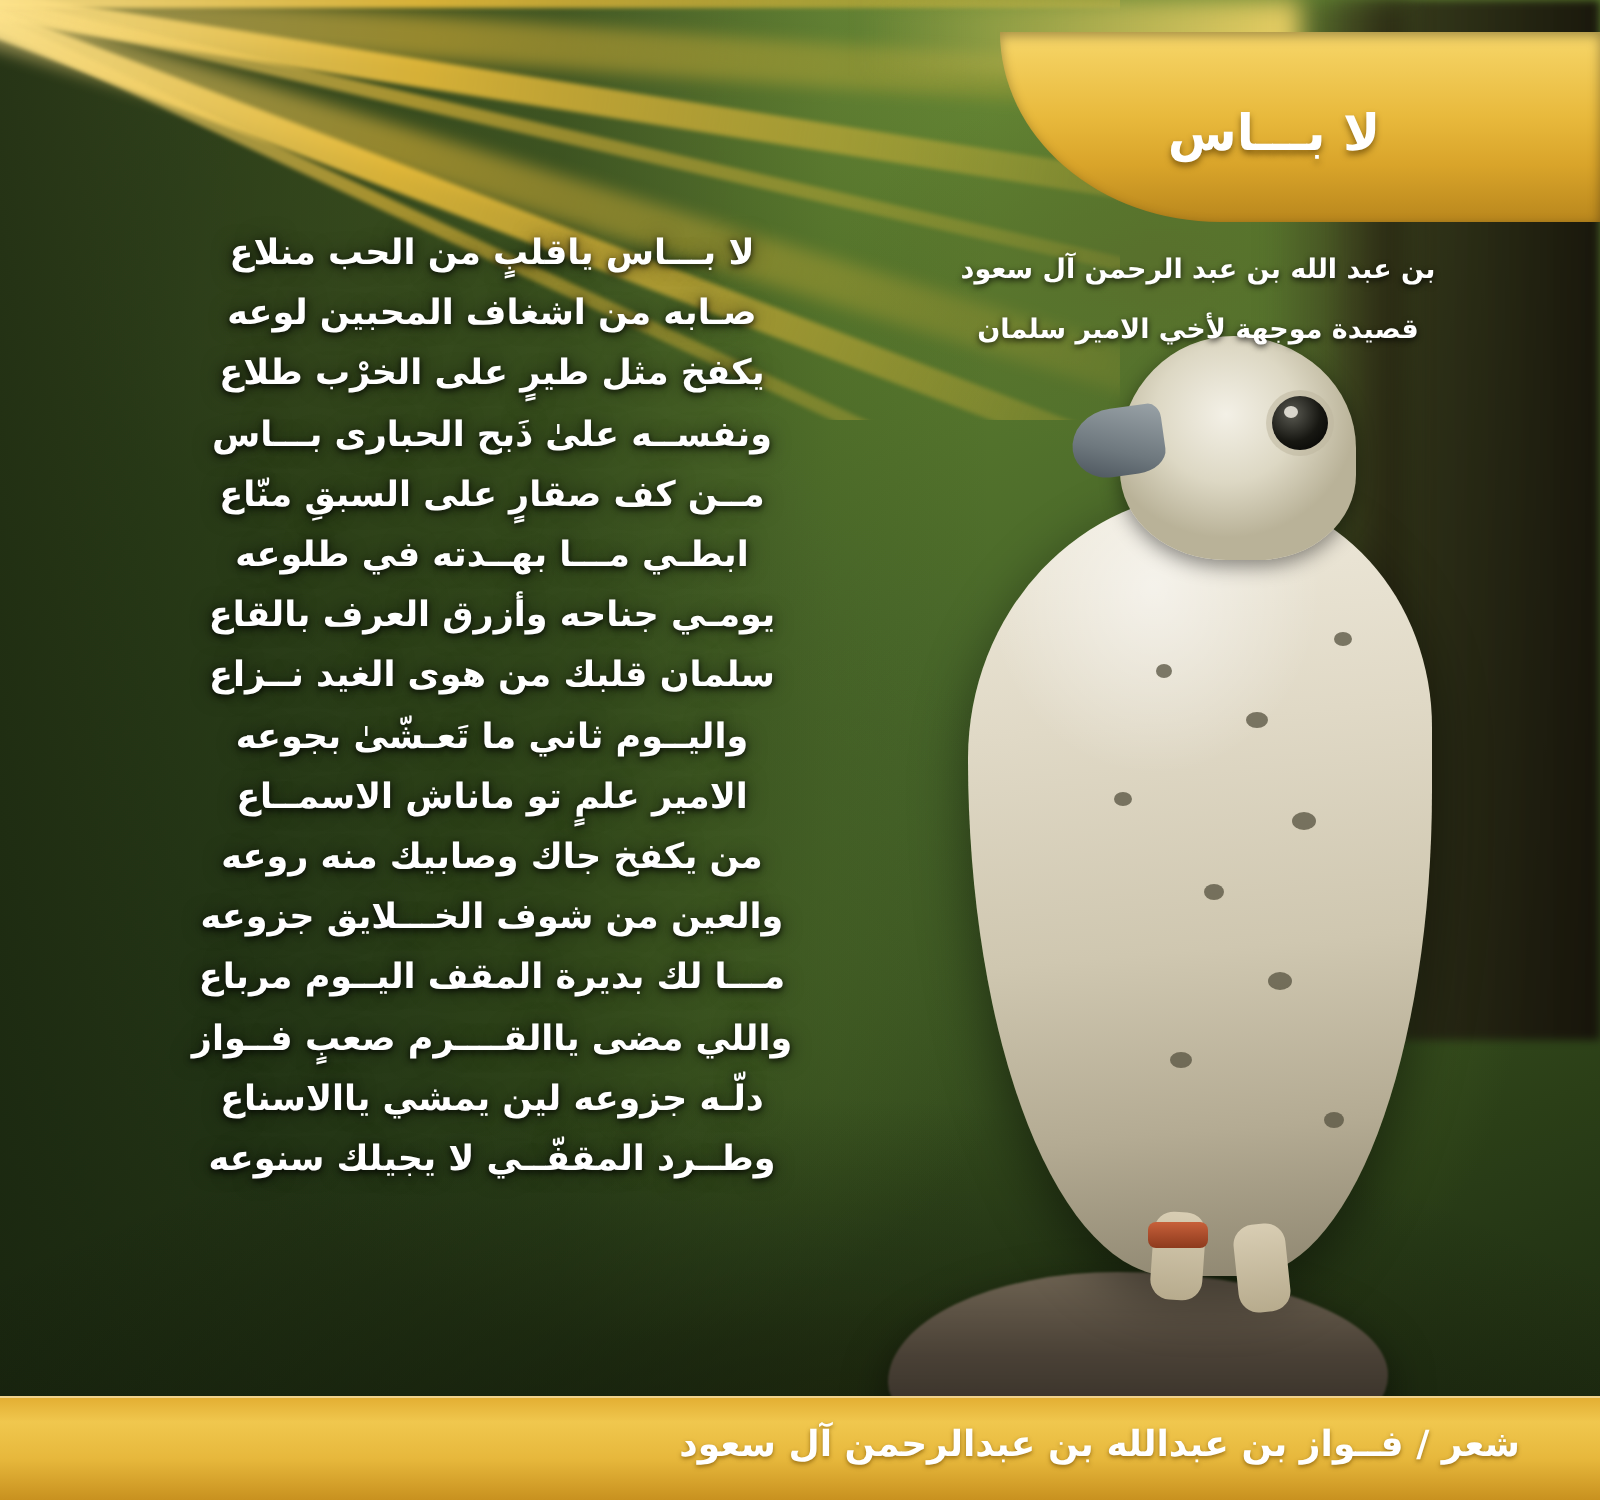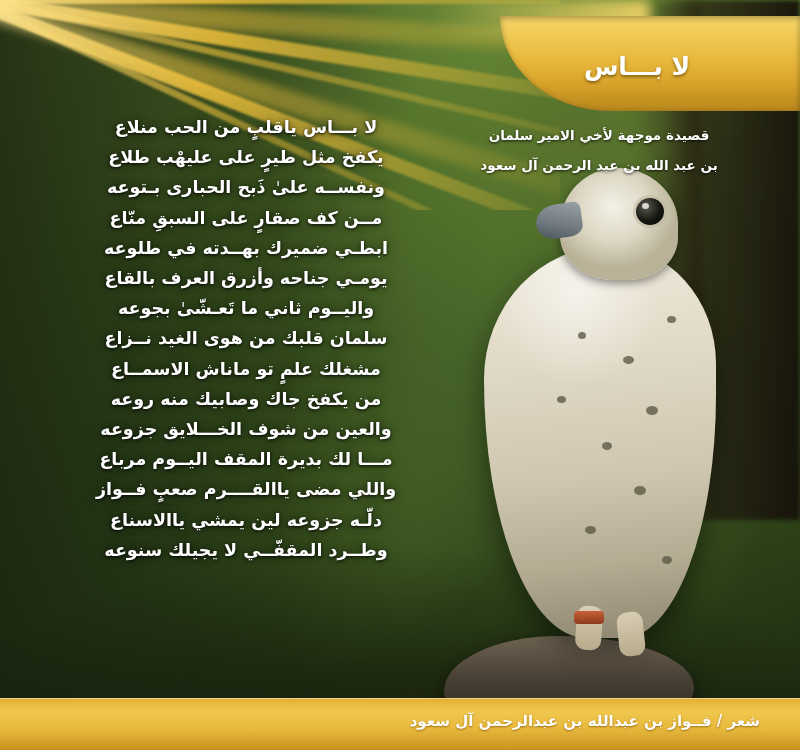--- a/index.html
+++ b/index.html
@@ -99,21 +99,21 @@
   .poem .line{white-space:nowrap;padding-left:40px;}
 
   
   .credit{
     position:absolute;left:0;bottom:0;width:100%;height:52px;
     background:linear-gradient(180deg,#d9a42a 0%,#e9be45 18%,#f4d costing 0%,#e7b83c 55%,#c8911f 100%);
     background:linear-gradient(180deg,#e2ad31 0%,#f0c74e 25%,#e7b83c 60%,#c8911f 100%);
   }
   .credit .text{
     position:absolute;right:40px;top:14px;
-    color:#ffffff;font-size:15px;font-weight:bold;
+    color:#ffffff;font-size:18px;font-weight:bold;
     text-shadow:0 1px 2px rgba(120,80,0,.7);
     letter-spacing:.3px;
   }
   .credit::before{
     content:"";position:absolute;left:0;right:0;top:0;height:1px;
     background:rgba(255,255,255,.45);
   }
 
   
   .falcon{position:absolute;right:70px;top:168px;width:330px;height:560px;}
@@ -210,34 +210,35 @@
     <div class="ray b" style="transform:rotate(25deg)"></div>
     <div class="ray" style="transform:rotate(0deg)"></div>
   </div>
   <div class="topglow"></div>
 
   <div class="banner">
     <div class="title">لا بـــاس</div>
   </div>
 
   <div class="dedication">
+    <div>بن عبد الله بن عبد الرحمن آل سعود</div>
     <div>قصيدة موجهة لأخي الامير سلمان</div>
-    <div>بن عبد الله بن عبد الرحمن آل سعود</div>
   </div>
 
   <div class="poem" id="poem">
       <div class="line">لا بـــاس ياقلبٍ من الحب منلاع</div>
-      <div class="line">يكفخ مثل طيرٍ على عليهْب طلاع</div>
-      <div class="line">ونفســه علىٰ ذَبح الحبارى بـتوعه</div>
+      <div class="line">صـابه من اشغاف المحبين لوعه</div>
+      <div class="line">يكفخ مثل طيرٍ على الخرْب طلاع</div>
+      <div class="line">ونفســه علىٰ ذَبح الحبارى بـــاس</div>
       <div class="line">مــن كف صقارٍ على السبقِ منّاع</div>
-      <div class="line">ابطـي ضميرك بهــدته في طلوعه</div>
+      <div class="line">ابطـي مـــا بهــدته في طلوعه</div>
       <div class="line">يومـي جناحه وأزرق العرف بالقاع</div>
+      <div class="line">سلمان قلبك من هوى الغيد نــزاع</div>
       <div class="line">واليــوم ثاني ما تَعـشّىٰ بجوعه</div>
-      <div class="line">سلمان قلبك من هوى الغيد نــزاع</div>
-      <div class="line">مشغلك علمٍ تو ماناش الاسمــاع</div>
+      <div class="line">الامير علمٍ تو ماناش الاسمــاع</div>
       <div class="line">من يكفخ جاك وصابيك منه روعه</div>
       <div class="line">والعين من شوف الخـــلايق جزوعه</div>
       <div class="line">مـــا لك بديرة المقف اليــوم مرباع</div>
       <div class="line">واللي مضى ياالقــــرم صعبٍ فــواز</div>
       <div class="line">دلّـه جزوعه لين يمشي ياالاسناع</div>
       <div class="line">وطــرد المقفّــي لا يجيلك سنوعه</div>
     </div>
 
   <div class="credit">
     <div class="text">شعر / فــواز بن عبدالله بن عبدالرحمن آل سعود</div>

